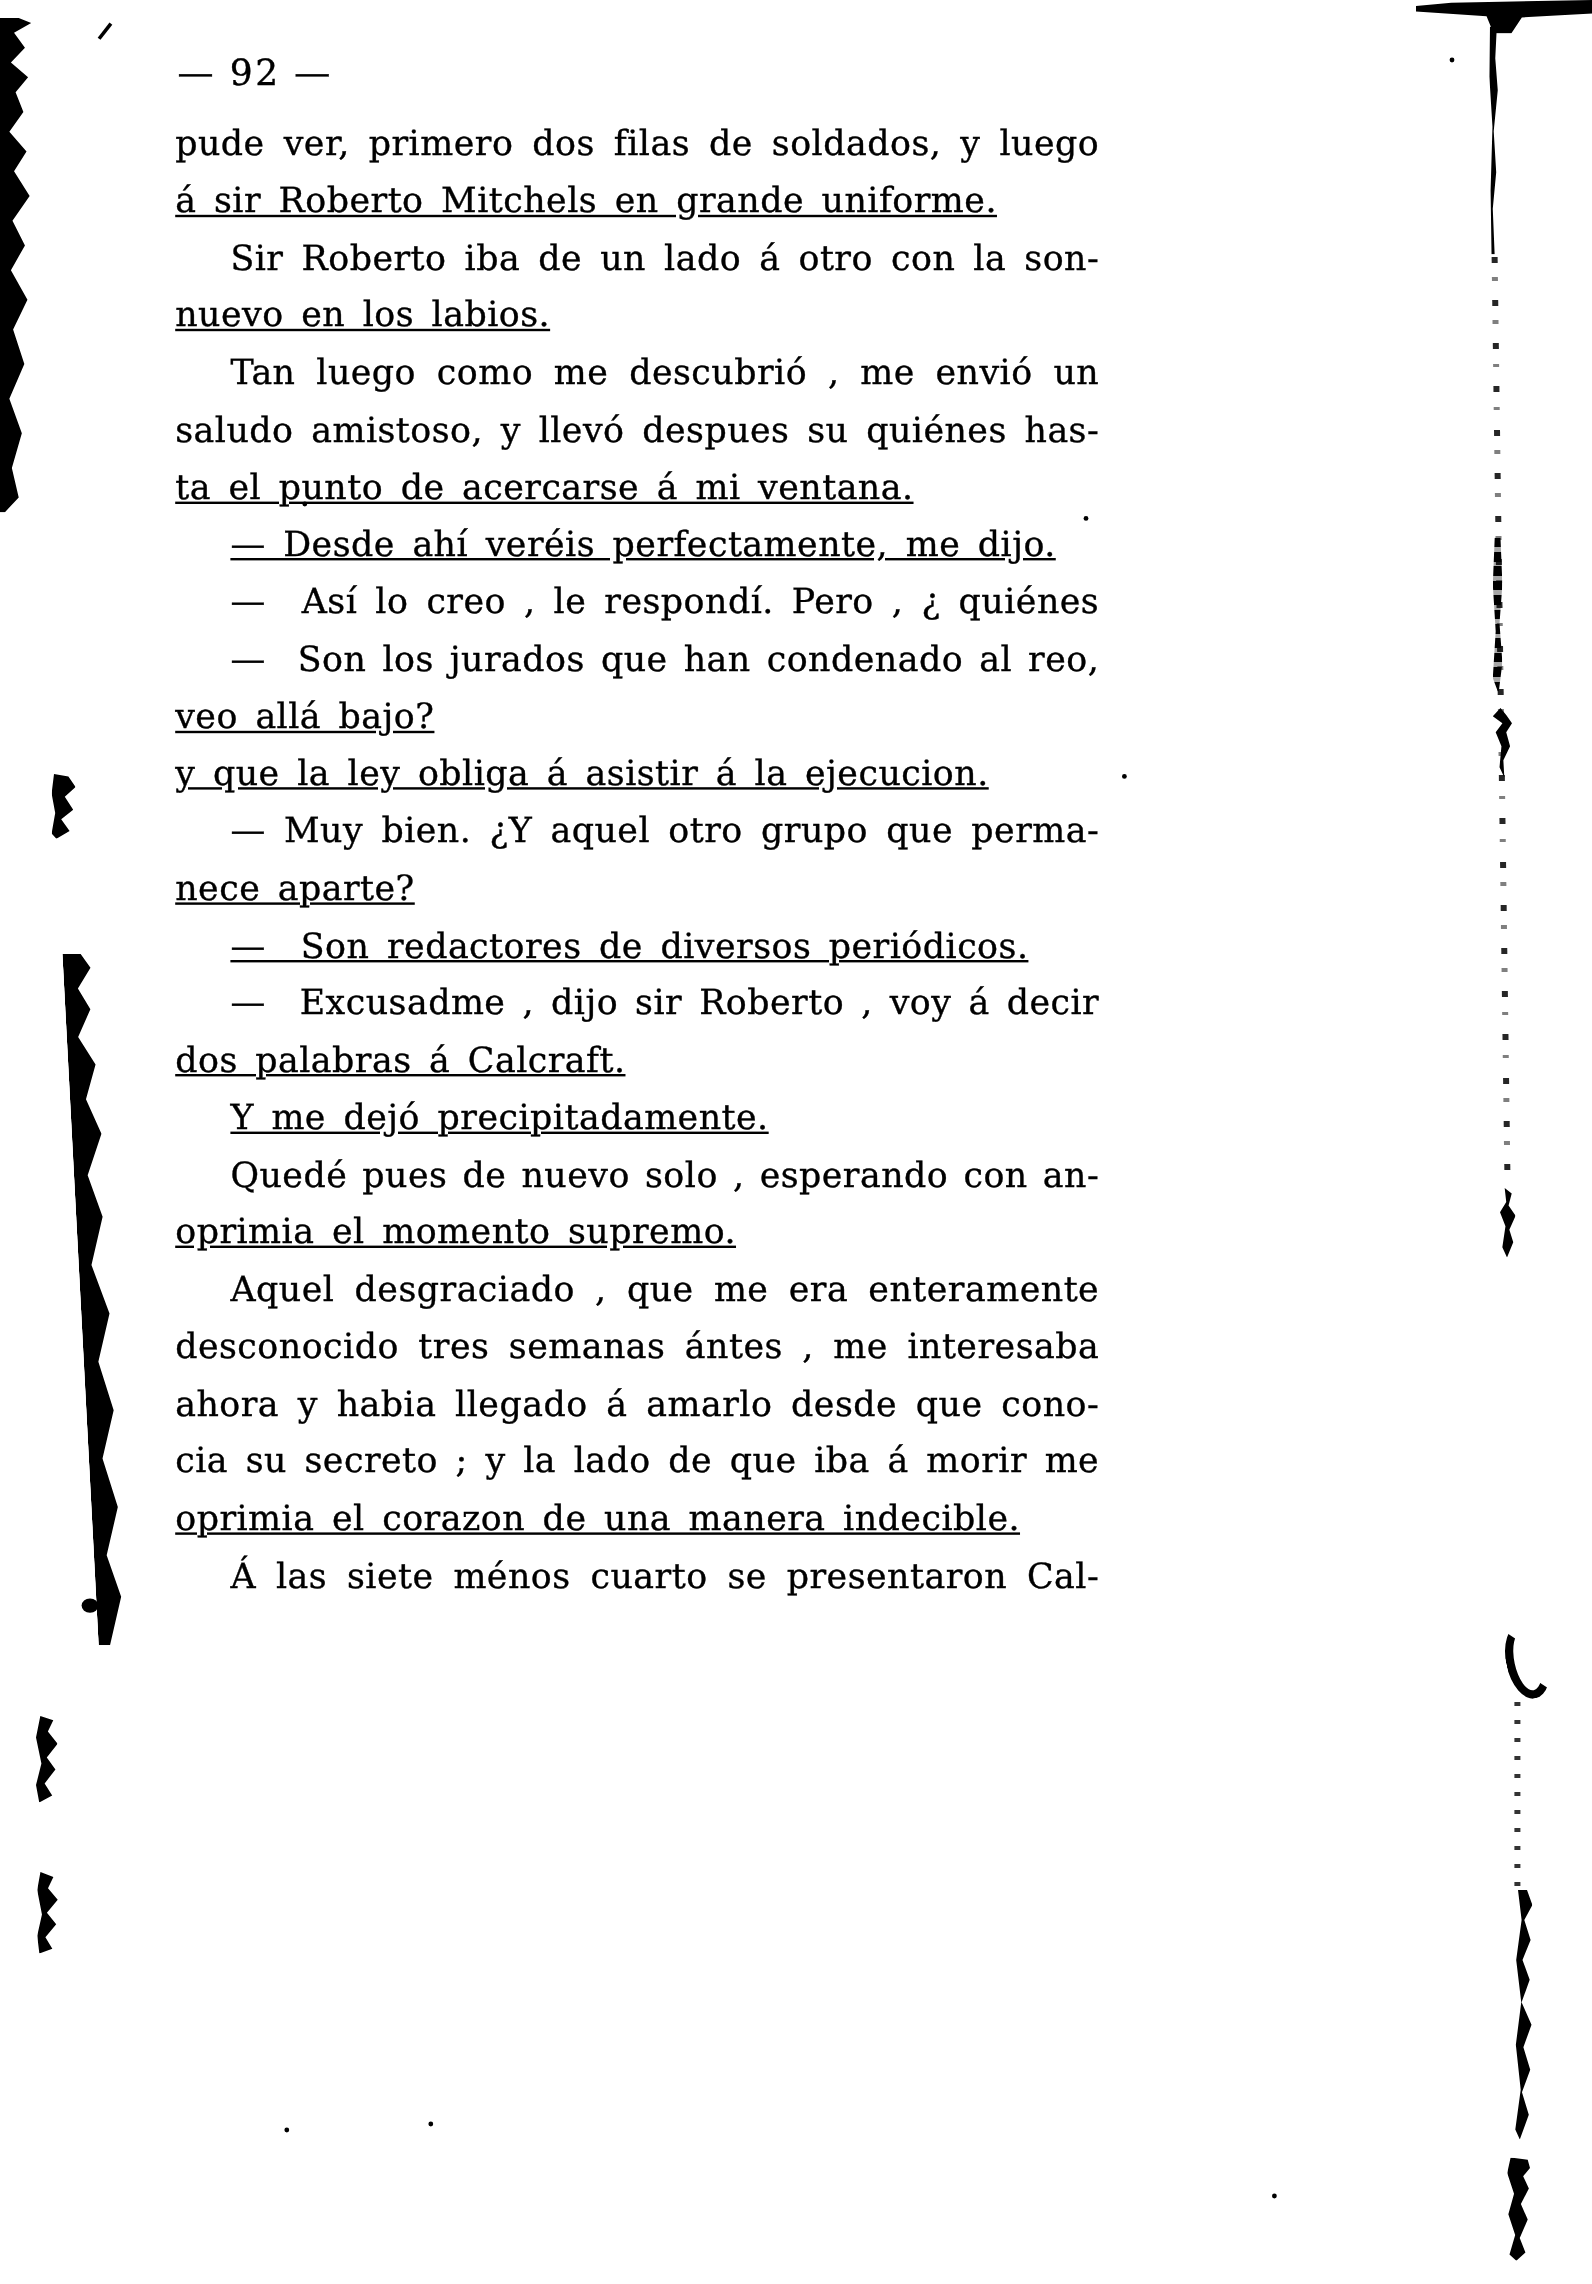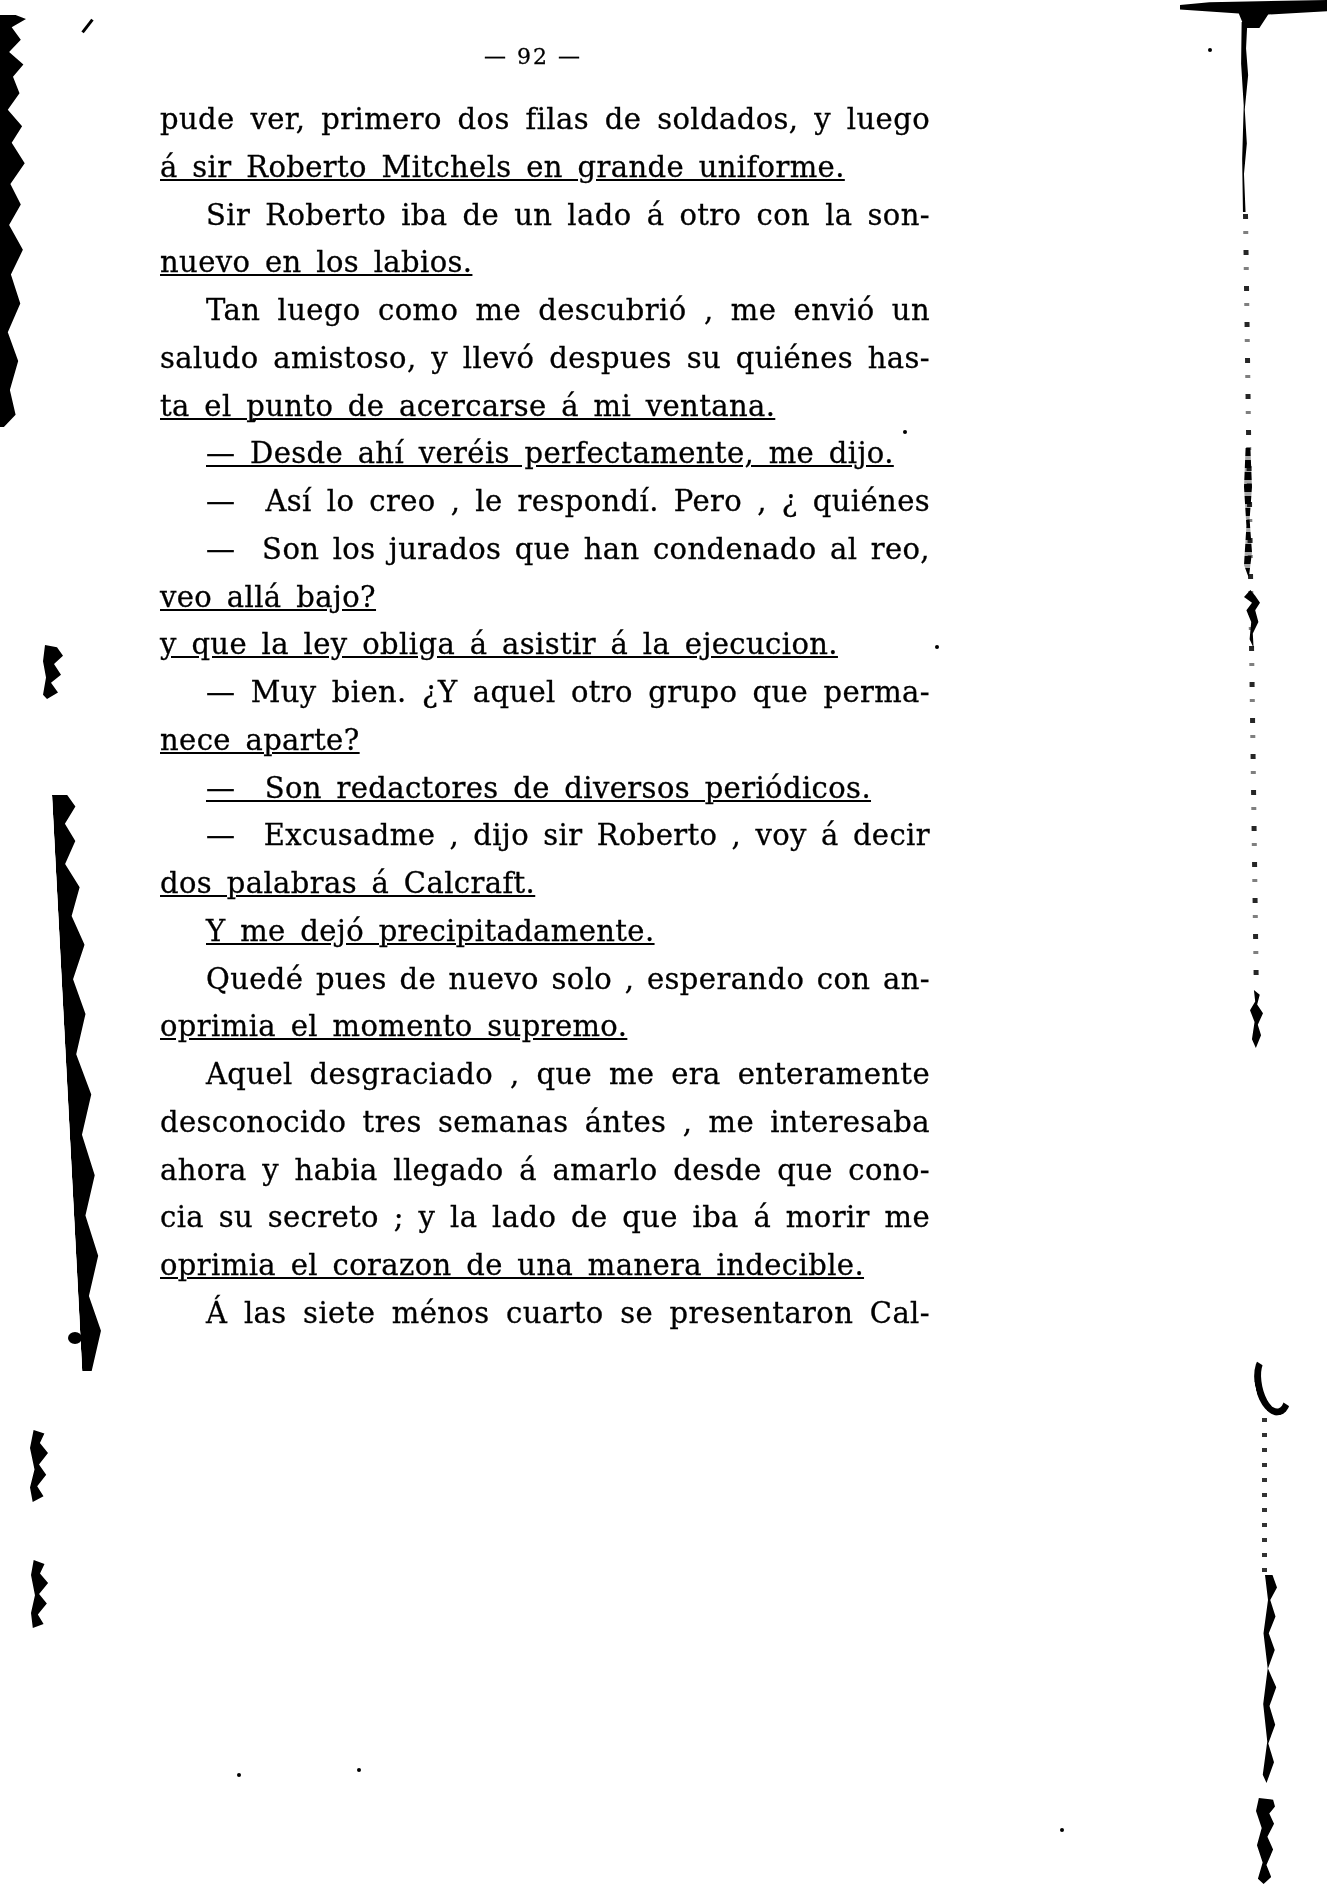--- a/index.html
+++ b/index.html
@@ -7,28 +7,28 @@
     position:relative;
     width:1327px;height:1903px;
     background:#ffffff;
     overflow:hidden;
     font-family:"DejaVu Serif","Liberation Serif",serif;
     color:#000;
   }
   .page-header{
     position:absolute;
     left:148px;top:44px;width:770px;
-    text-align:center;
-    font-size:22px;
+    text-align:left;
+    font-size:30px;
     letter-spacing:2px;
     -webkit-text-stroke:0.3px #000;
   }
   .text-block{
     position:absolute;
-    left:160px;top:96px;width:770px;
+    left:146px;top:96px;width:770px;
   }
   .line{
     font-size:29px;
     line-height:47.75px;
     height:47.75px;
     white-space:normal;
     text-align:justify;
     text-align-last:justify;
     letter-spacing:0.4px;
     -webkit-text-stroke:0.3px #000;

